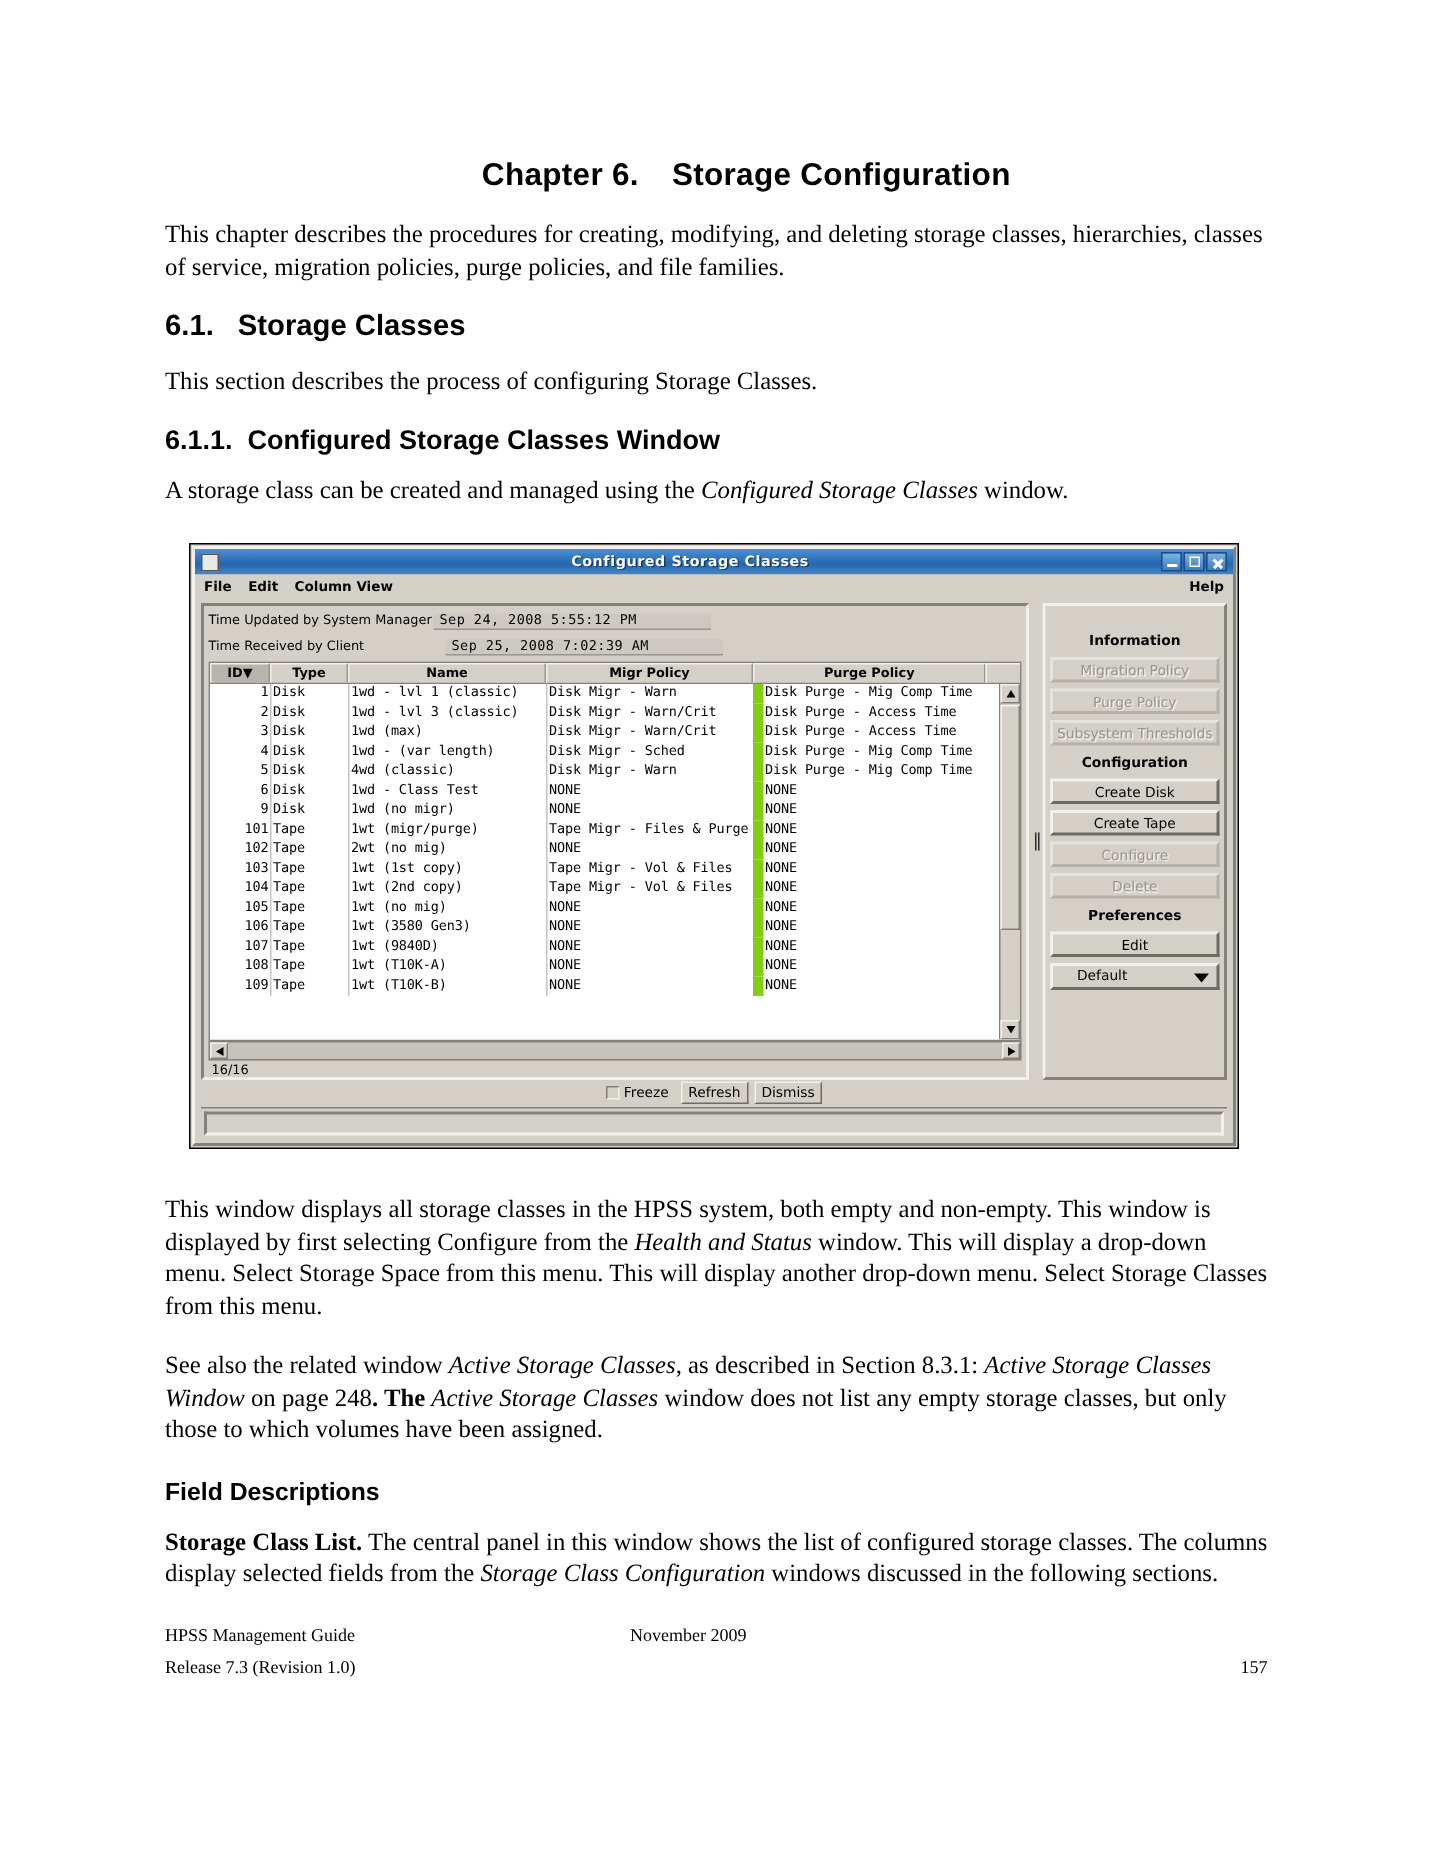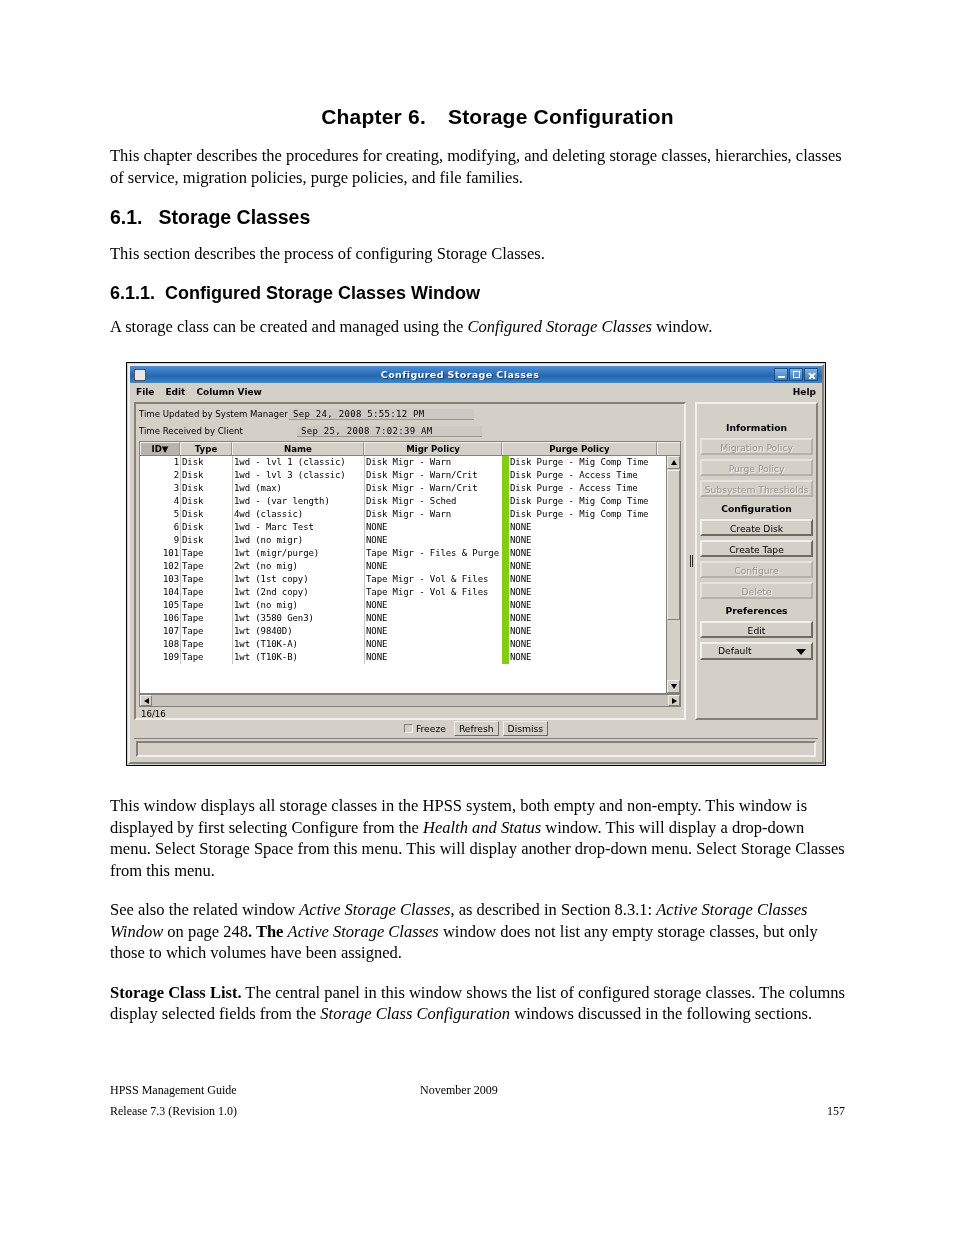--- a/index.html
+++ b/index.html
@@ -602,21 +602,21 @@
                   <div class="tr">
                     <div class="td c-id">5</div>
                     <div class="td c-type">Disk</div>
                     <div class="td c-name">4wd (classic)</div>
                     <div class="td c-migr">Disk Migr - Warn</div>
                     <div class="td c-purge">Disk Purge - Mig Comp Time</div>
                   </div>
                   <div class="tr">
                     <div class="td c-id">6</div>
                     <div class="td c-type">Disk</div>
-                    <div class="td c-name">1wd - Marc Test</div>
+                    <div class="td c-name">1wd - Class Test</div>
                     <div class="td c-migr">NONE</div>
                     <div class="td c-purge">NONE</div>
                   </div>
                   <div class="tr">
                     <div class="td c-id">9</div>
                     <div class="td c-type">Disk</div>
                     <div class="td c-name">1wd (no migr)</div>
                     <div class="td c-migr">NONE</div>
                     <div class="td c-purge">NONE</div>
                   </div>
@@ -748,20 +748,21 @@
       </div>
     </div>
   </div>
 
   <div class="content" style="top:795px">
 
     <p class="body"><span>This window displays all storage classes in the HPSS system, both empty and non-empty.  This window is displayed by first selecting Configure from the </span><span class="ital">Health and Status</span><span> window.  This will display a drop-down menu.  Select Storage Space from this menu. This will display another drop-down menu.  Select Storage Classes from this menu.</span></p>
 
     <p class="body"><span>See also the related window </span><span class="ital">Active Storage Classes</span><span>, as described in Section 8.3.1: </span><span class="ital">Active Storage Classes Window</span><span> on page 248</span><span class="bold">.  The </span><span class="ital">Active Storage Classes</span><span> window does not list any empty storage classes, but only those to which volumes have been assigned.</span></p>
 
+    <h4 class="fielddesc" style="margin-top:22px">Field Descriptions</h4>
 
     <p class="body"><span class="bold">Storage Class List.</span><span> The central panel in this window shows the list of configured storage classes. The columns display selected fields from the </span><span class="ital">Storage Class Configuration</span><span> windows discussed in the following sections.</span></p>
   </div>
 
   <div class="footer">
     <div class="footer-row">
       <span class="footer-left">HPSS Management Guide</span>
       <span class="footer-center">November 2009</span>
     </div>
     <div class="footer-row">

